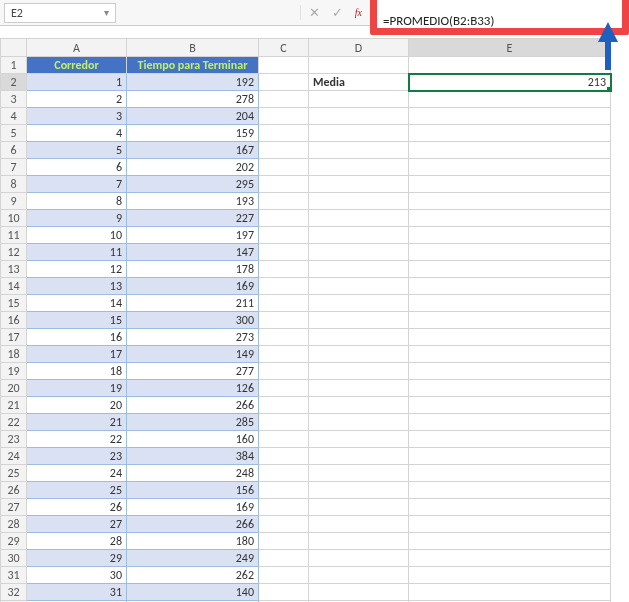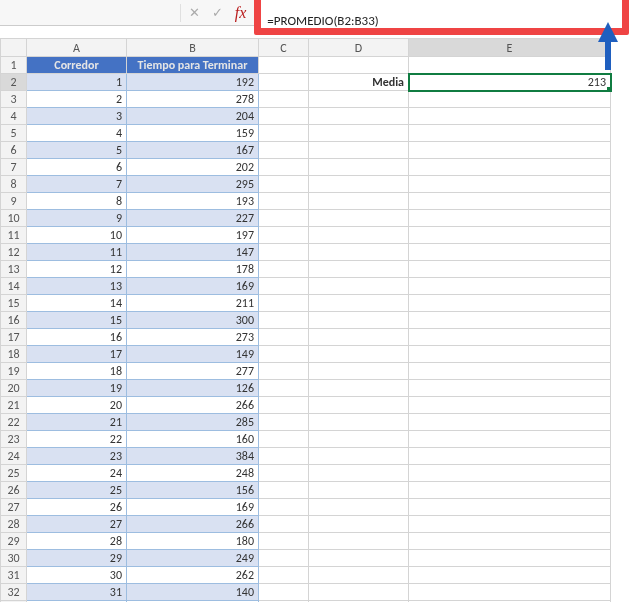--- a/index.html
+++ b/index.html
@@ -42,21 +42,21 @@
     gap: 12px;
     color: #aaa;
     font-size: 13px;
     padding: 0 8px;
     border-left: 1px solid #e0e0e0;
   }
   .fb-icons .fx {
     font-style: italic;
     font-family: Georgia, serif;
     color: #b91c1c;
-    font-size: 16px;
+    font-size: 10px;
   }
   .formula-wrap {
     flex: 1;
     border: 7px solid #ef4444;
     border-radius: 2px;
     padding: 15px 6px;
     height: 22px;
     display: flex;
     font-size: 13px;
     color: #222;
@@ -113,24 +113,24 @@
   }
   .grid .rowhdr.sel { background: #d9d9d9; }
   .grid thead th.sel { background: #d9d9d9; }
   .col-corner { width: 26px; }
   .col-A { width: 100px; }
   .col-B { width: 132px; }
   .col-C { width: 50px; }
   .col-D { width: 100px; }
   .col-E { width: 202px; }
   td.right { text-align: right; }
-  td.left { text-align: right; }
+  td.left { text-align: left; }
   .hdrcell {
     background: #4472c4;
-    color: #e5e5e5;
+    color: #bef264;
     font-weight: bold;
     text-align: center;
     margin-top: 32px;
   }
   .band-even { background: #d9e1f2; }
   .band-odd { background: #fff; }
   .band-border { border-color: #9dbde0 !important; }
   .bold { font-weight: bold; }
   .selcell {
     outline: 2px solid #107c41;
@@ -144,20 +144,24 @@
     position: absolute;
     right: -2px; bottom: -2px;
     width: 5px; height: 5px;
     background: #107c41;
   }
 </style>
 </head>
 <body>
 
 <div class="top-bar">
+  <div class="namebox">
+    <span>E2</span>
+    <span class="chev">▾</span>
+  </div>
   <div class="fb-gap"></div>
   <div class="fb-icons">
     <span>✕</span>
     <span>✓</span>
     <span class="fx">fx</span>
   </div>
   <div class="formula-wrap">
     <span>=PROMEDIO(B2:B33)</span>
     <div class="arrow-callout"></div>
   </div>

